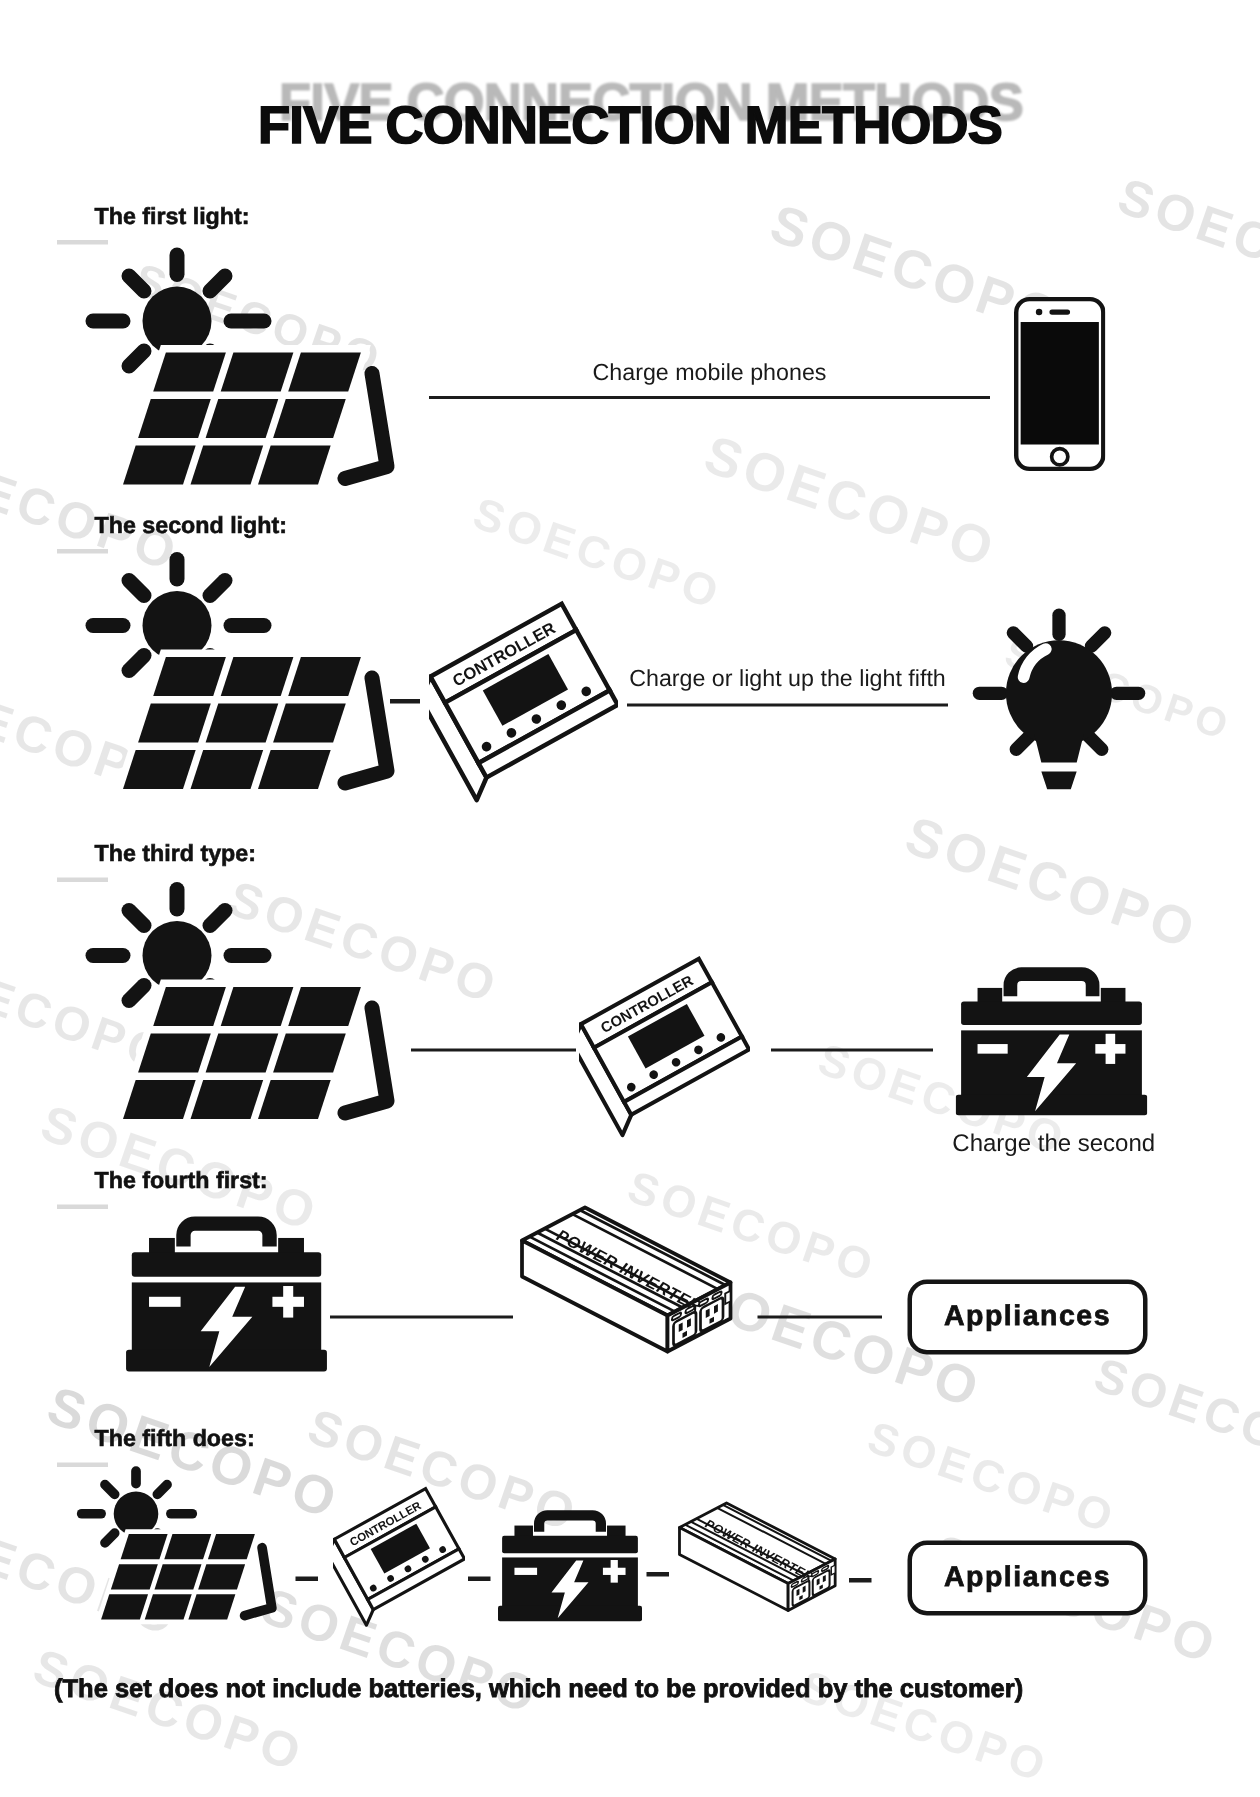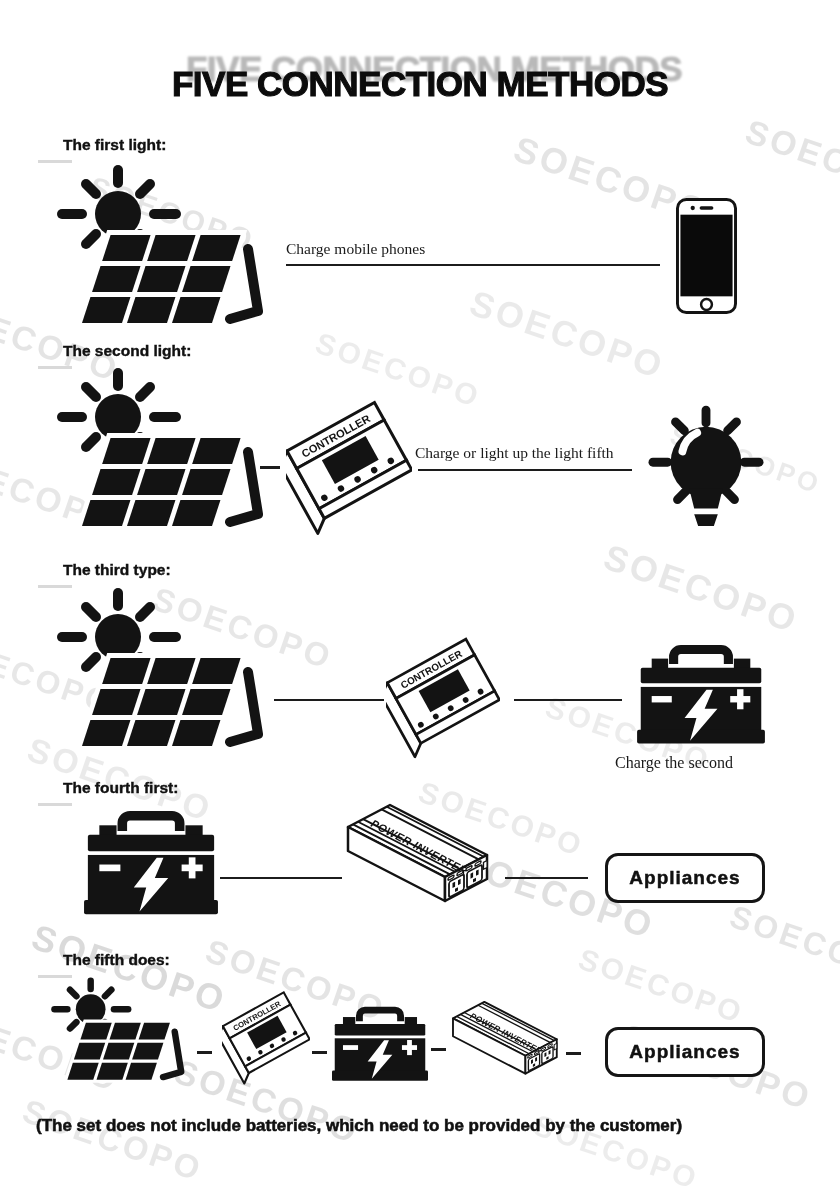--- a/index.html
+++ b/index.html
@@ -12,21 +12,21 @@
       font-size:35px;font-weight:700;letter-spacing:-0.5px;color:#b9b9b9;
       filter:blur(0.8px);transform:translateX(14px);-webkit-text-stroke:1px #b9b9b9;}
   .title-main{position:absolute;left:0;right:0;top:64px;text-align:center;
       font-size:35px;font-weight:700;letter-spacing:-0.5px;color:#0c0c0c;
       -webkit-text-stroke:1.1px #0c0c0c;}
   .type-label{position:absolute;font-size:15.5px;font-weight:700;color:#111;
       -webkit-text-stroke:0.4px #111;white-space:nowrap;}
   .label-dash{position:absolute;width:34px;height:2.5px;background:#d9d9d9;}
   .line{position:absolute;height:2px;background:#1c1c1c;}
   .dash{position:absolute;height:3px;background:#1c1c1c;}
-  .caption{position:absolute;font-size:15.5px;color:#1a1a1a;text-align:left;white-space:nowrap;font-family:Liberation Serif, serif;}
+  .caption{position:absolute;font-size:15.5px;color:#1a1a1a;text-align:center;white-space:nowrap;}
   .appl{position:absolute;width:160px;height:50px;border:3px solid #151515;border-radius:13px;
       box-sizing:border-box;display:flex;align-items:center;justify-content:center;
       font-size:19px;font-weight:700;letter-spacing:1px;color:#111;
       -webkit-text-stroke:0.5px #111;background:#fff;}
   .footnote{position:absolute;left:0;right:0;top:1116px;
       font-size:17px;font-weight:700;color:#111;margin-left:36px;-webkit-text-stroke:0.55px #111;}
   svg text{font-family:"Liberation Sans","DejaVu Sans",sans-serif;}
 </style>
 </head>
 <body>

